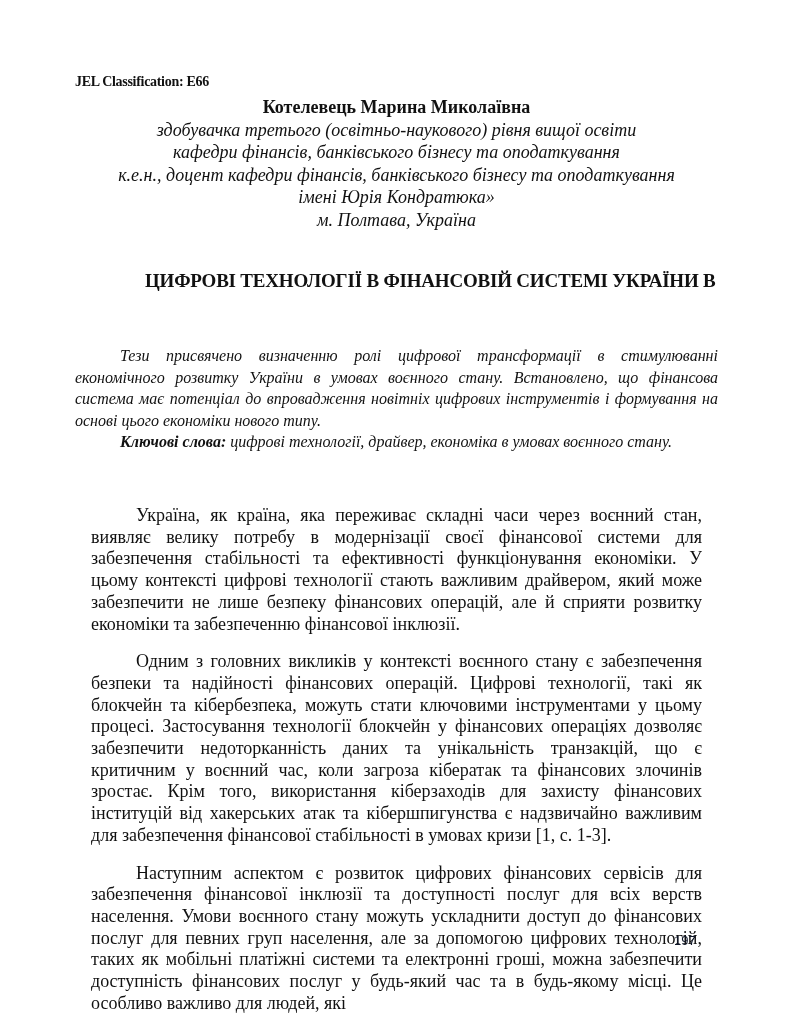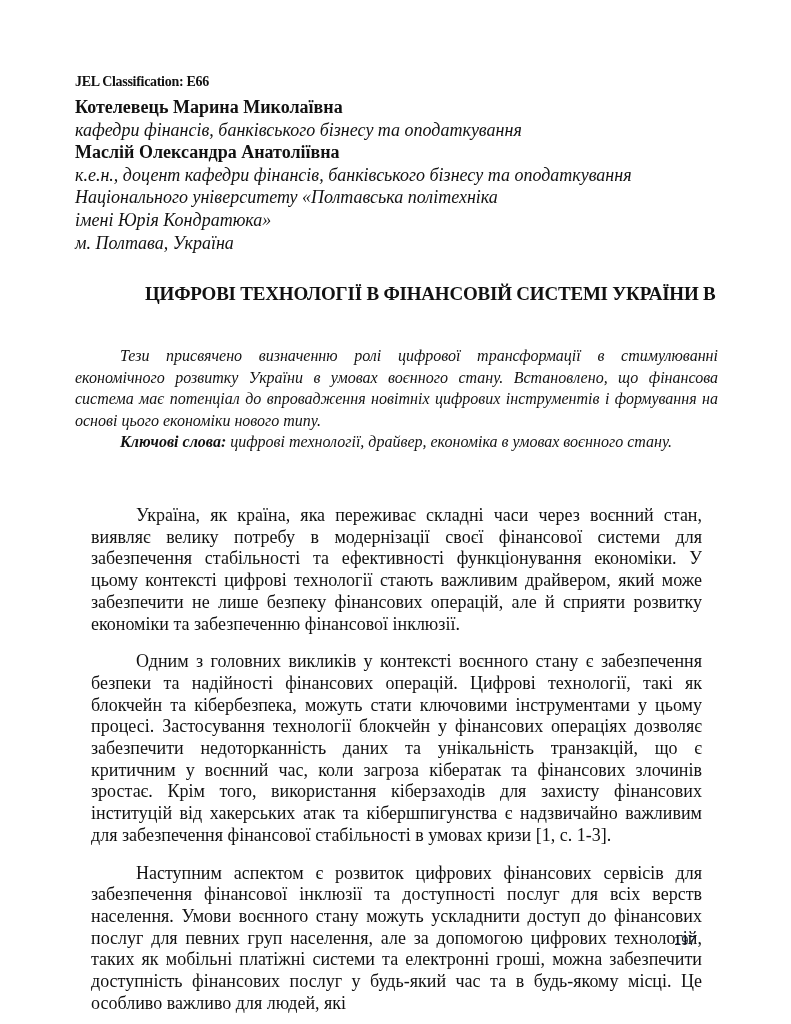--- a/index.html
+++ b/index.html
@@ -1,45 +1,44 @@
 <!DOCTYPE html>
 <html><head>
 <meta charset="utf-8">
 <style>
   html, body { margin: 0; padding: 0; background: #ffffff; }
   body { width: 791px; height: 1024px; position: relative; overflow: hidden;
          font-family: "Liberation Serif", "DejaVu Serif", serif; color: #111; }
   .page { position: absolute; left: 75px; top: 0; width: 643px; }
   .jel { position: absolute; top: 74px; left: 0; font-weight: bold; font-size: 14px; letter-spacing: -0.3px; }
-  .authors { position: absolute; top: 96px; right: 0; width: 643px; text-align: left; font-size: 18px; line-height: 22.6px; }
+  .authors { position: absolute; top: 96px; right: 0; width: 643px; text-align: center; font-size: 18px; line-height: 22.6px; }
   .author-name { font-weight: bold; display: block; }
   .aff { font-style: italic; display: block; }
-  .title { position: absolute; top: 283px; left: 0; width: 643px; font-weight: bold; font-size: 19px; line-height: 21px; letter-spacing: -0.2px; }
+  .title { position: absolute; top: 270px; left: 0; width: 643px; font-weight: bold; font-size: 19px; line-height: 21px; letter-spacing: -0.2px; }
   .title .l1 { display: block; padding-left: 70px; }
   .title .l2 { display: block; padding-left: 52px; }
   .abstract { position: absolute; top: 345px; left: 0; width: 643px; font-style: italic; font-size: 16px; line-height: 21.6px; text-align: justify; }
   .abstract p { margin: 0; text-indent: 45px; }
   .kw-label { font-weight: bold; margin-top: 41px; }
   .body { position: absolute; top: 489px; left: 0; width: 643px; font-size: 18px; line-height: 21.7px; text-align: justify; }
   .body p { margin: 16px; text-indent: 45px; }
   .pagenum { position: absolute; top: 933px; left: 674px; font-family: "Liberation Sans", "DejaVu Sans", sans-serif; font-size: 13px; color: #0f172a; }
 </style>
 </head>
 <body>
 
 <div class="page">
 
   <div class="jel">JEL Classification: E66</div>
 
   <div class="authors">
     <span class="author-name">Котелевець Марина Миколаївна</span>
+    <span class="aff">здобувачка третього (освітньо-наукового) рівня вищої освіти</span>
     <span class="aff">кафедри фінансів, банківського бізнесу та оподаткування</span>
-    <span class="author-name">Маслій Олександра Анатоліївна</span>
     <span class="aff">к.е.н., доцент кафедри фінансів, банківського бізнесу та оподаткування</span>
-    <span class="aff">Національного університету «Полтавська політехніка</span>
     <span class="aff">імені Юрія Кондратюка»</span>
     <span class="aff">м. Полтава, Україна</span>
   </div>
 
   <div class="title">
     <span class="l1">ЦИФРОВІ ТЕХНОЛОГІЇ В ФІНАНСОВІЙ СИСТЕМІ УКРАЇНИ В</span>
   </div>
 
   <div class="abstract">
     <p>Тези присвячено визначенню ролі цифрової трансформації в стимулюванні економічного розвитку України в умовах воєнного стану. Встановлено, що фінансова система має потенціал до впровадження новітніх цифрових інструментів і формування на основі цього економіки нового типу.</p>

